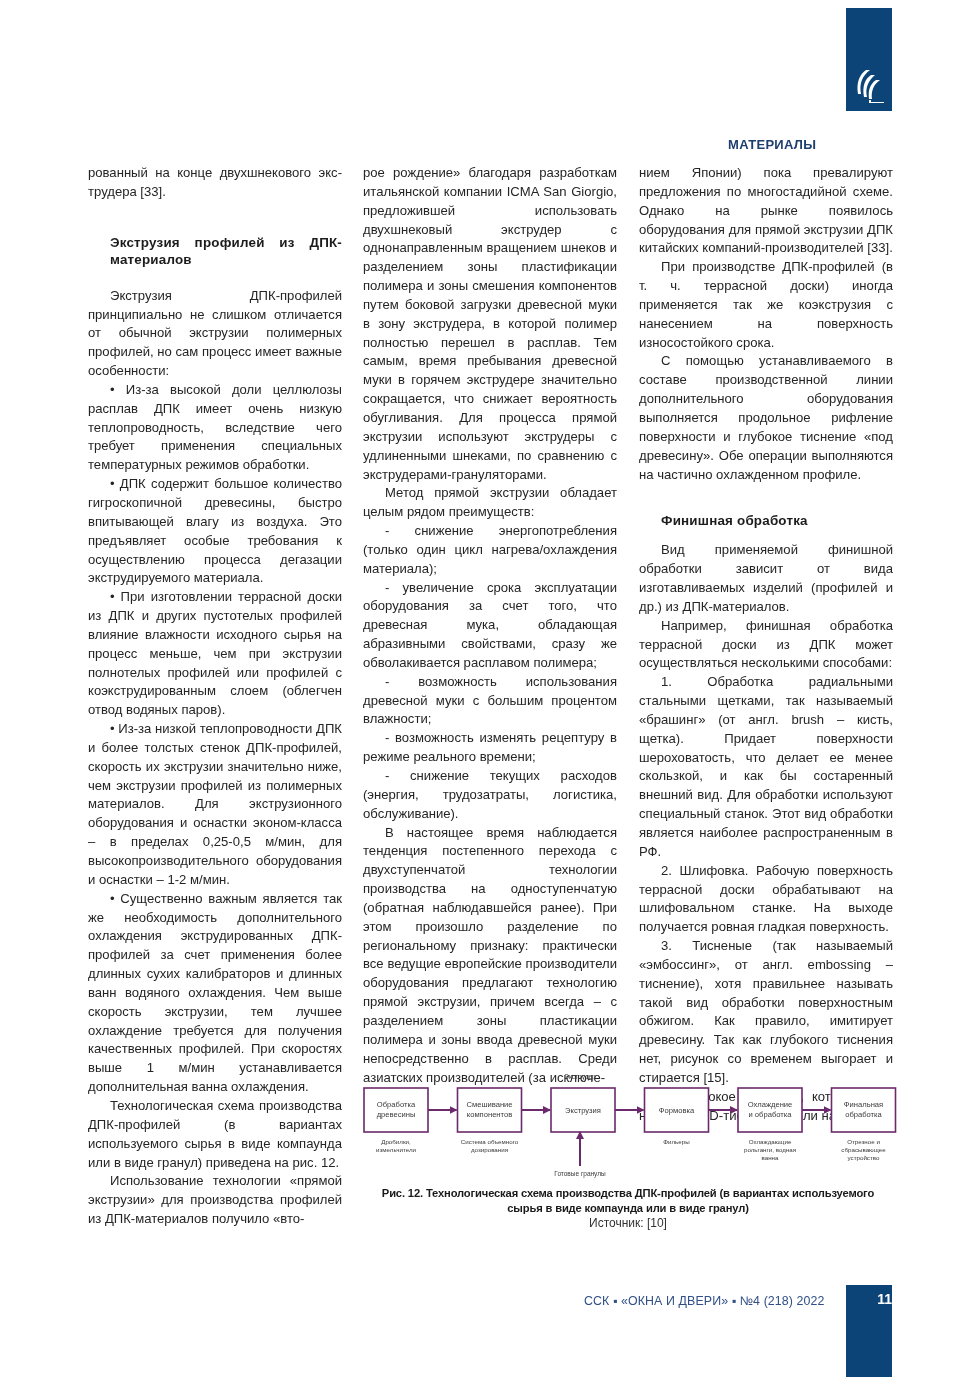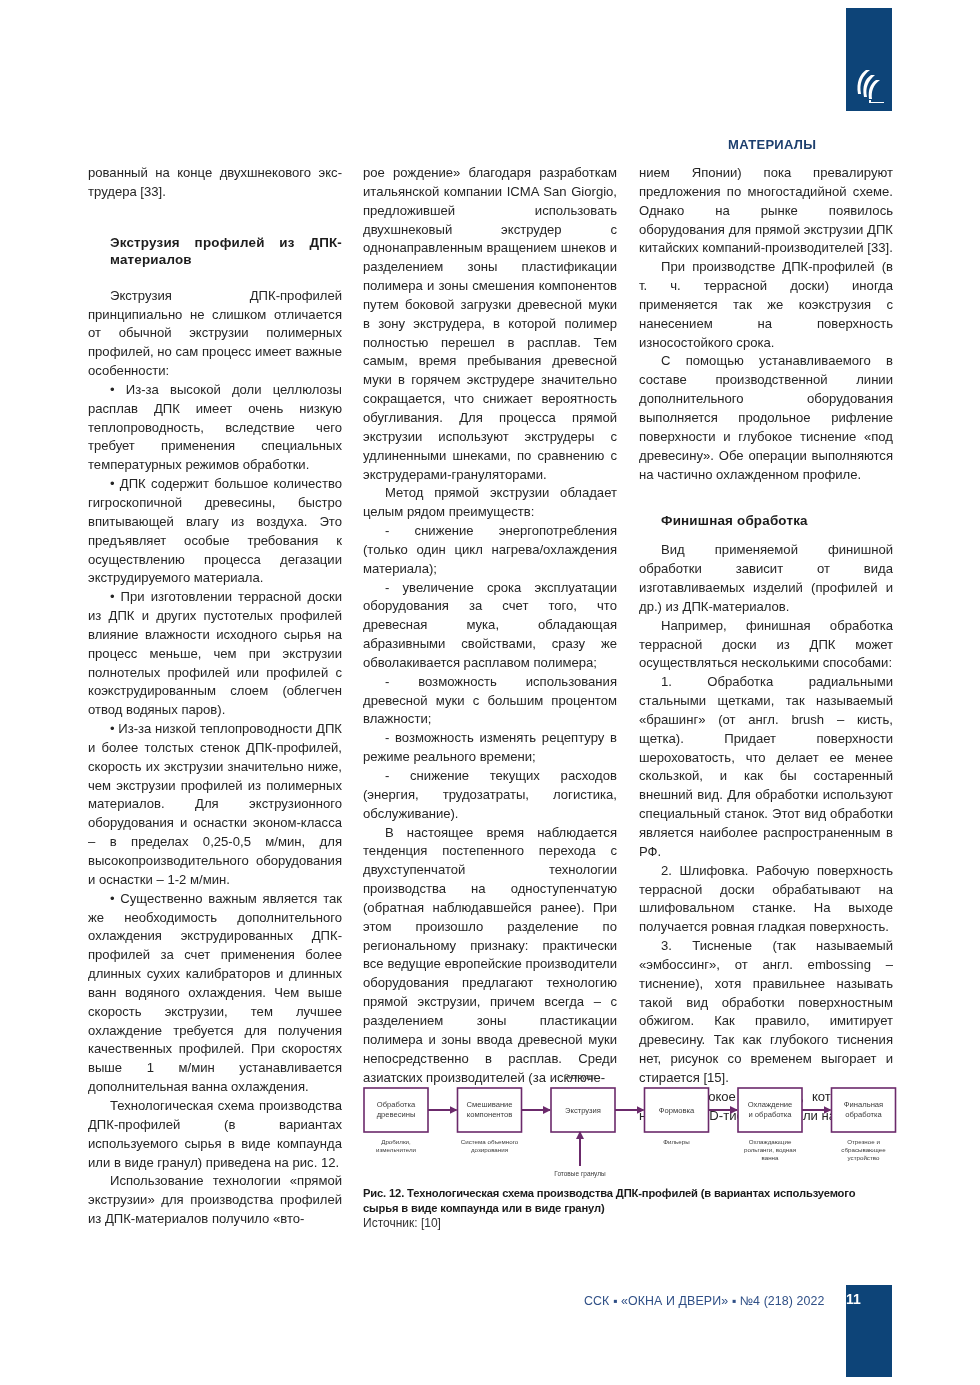--- a/index.html
+++ b/index.html
@@ -35,35 +35,35 @@
       position: absolute; left: -22px; top: 9px; width: 52px; height: 9px;
       background: #b9cedd; z-index: -1;
     }
     .heading.fin { margin: 28px 0 12px 22px; }
 
     .diagram {
       position: absolute; left: 358px; top: 1066px; width: 540px; height: 118px;
     }
     .caption {
       position: absolute; left: 363px; top: 1186px; width: 530px;
-      font-size: 11.2px; line-height: 15px; color: #1a1a1a;
+      font-size: 11.2px; line-height: 15px; color: #1a1a1a; text-align: center;
     }
     .caption .title { font-weight: bold; letter-spacing: -0.15px; font-family: "Liberation Sans", sans-serif; }
     .caption .source { font-size: 12px; color: #333; }
 
     .footer-text {
       position: absolute; left: 584px; top: 1294px; font-size: 12.4px; color: #2f4f86;
       letter-spacing: 0.1px;
     }
     .footer-bar {
       position: absolute; left: 846px; top: 1285px; width: 46px; height: 92px;
       background: #0d4478;
     }
     .page-num {
-      position: absolute; left: 0; top: 6px; width: 46px; text-align: left;
+      position: absolute; left: 0; top: 6px; width: 46px; text-align: right;
       font-size: 14px; font-weight: bold; color: #ffffff;
     }
   </style>
 </head>
 <body>
 
 <div class="top-bar">
   <svg width="34" height="40" viewBox="0 0 34 40">
     <path d="M14 4 C8 8 4 16 6 28 L9 28 C7 18 10 10 18 4 Z" fill="#ffffff"></path>
     <path d="M19 9 C13 13 10 20 12 31 L15 31 C13 22 16 15 23 9 Z" fill="#ffffff"></path>

